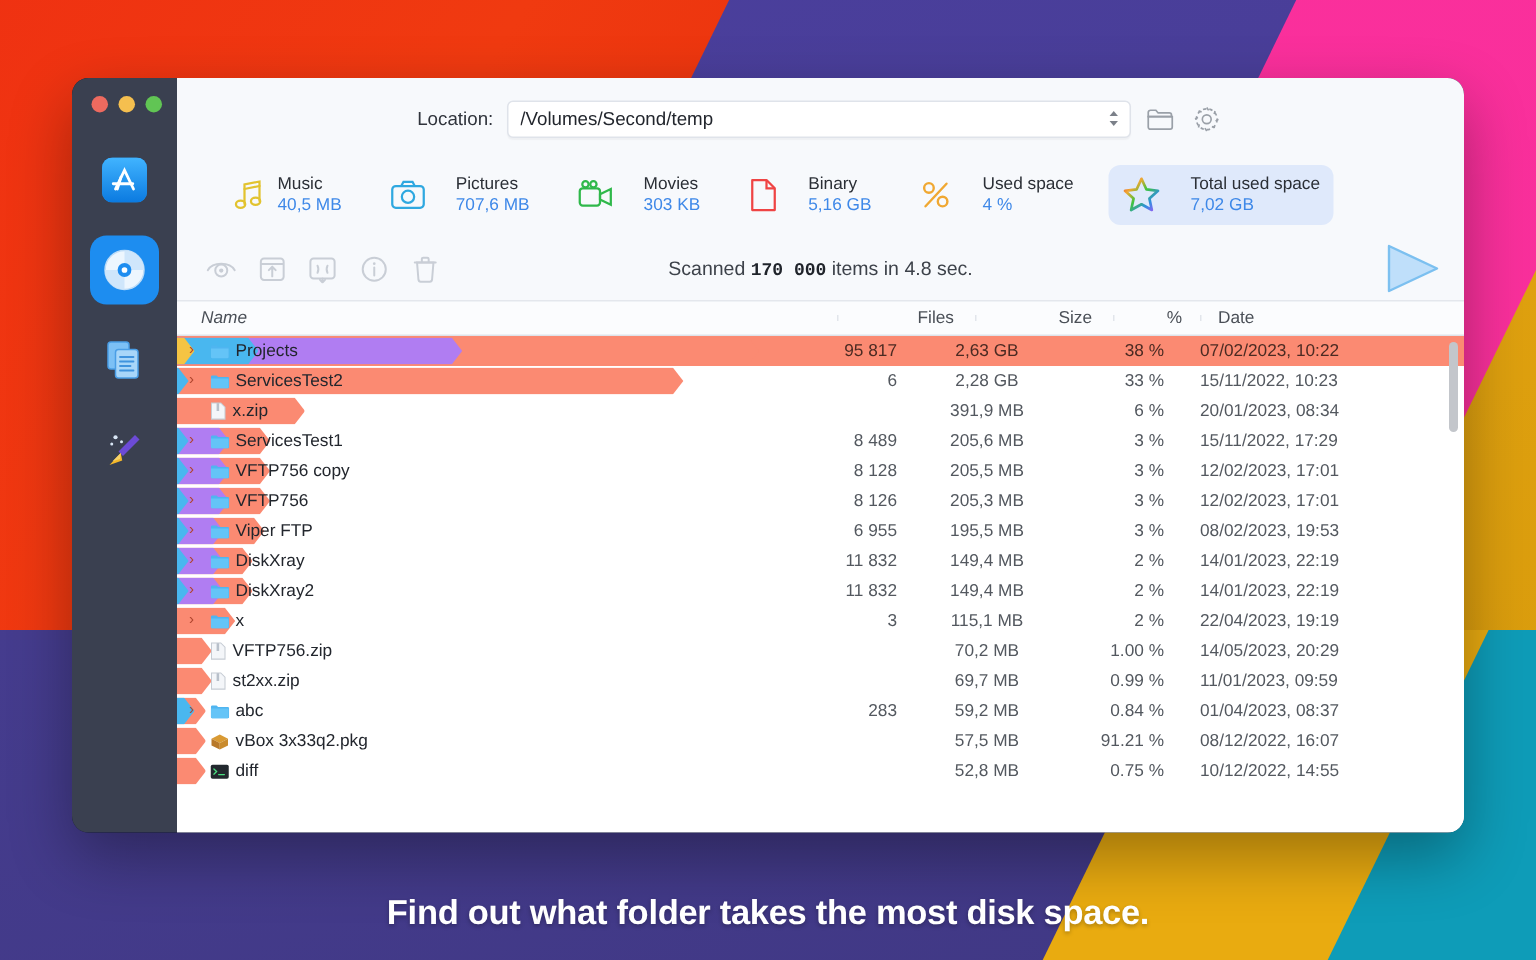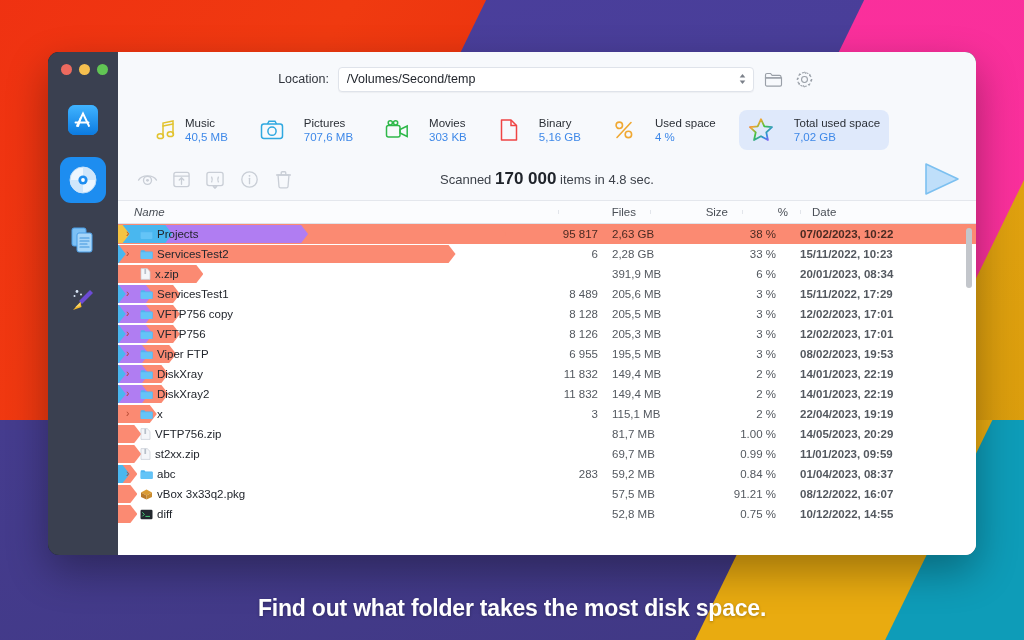--- a/index.html
+++ b/index.html
@@ -110,21 +110,21 @@
 
   
   .toolbar{
     height:42px;display:flex;align-items:center;padding:0 14px 0 18px;position:relative;
   }
   .tools{display:flex;gap:12px;align-items:center;}
   .scanned{
     position:absolute;left:0;right:0;text-align:center;font-size:13px;color:#3d424a;
     pointer-events:none;
   }
-  .scanned b{font-size:17px;font-weight:bold;color:#20242b;}
+  .scanned b{font-size:12px;font-weight:bold;color:#20242b;font-family:Liberation Mono, monospace;}
   .playwrap{margin-left:auto;}
 
   
   .thead{
     height:22px;background:#fbfcfe;border-top:1px solid #e4e7ed;border-bottom:1px solid #dfe3ea;
     display:flex;align-items:center;font-size:11.5px;color:#4a4f57;
   }
   .th{position:relative;box-sizing:border-box;}
   .th+.th::before{
     content:"";position:absolute;left:0;top:4px;bottom:4px;width:1px;background:#e2e5eb;
@@ -149,23 +149,23 @@
     position:absolute;top:0;bottom:0;
     clip-path:polygon(0 0, calc(100% - 7px) 0, 100% 50%, calc(100% - 7px) 100%, 0 100%);
   }
   .namelbl{position:relative;display:flex;align-items:center;gap:4px;padding-left:8px;z-index:2;}
   .twisty{width:10px;font-size:10px;color:#b0452e;line-height:1;}
   .twisty.hide{visibility:hidden;}
   .fname{white-space:nowrap;color:#22262d;}
 
   .cell{font-size:11.5px;color:#53585f;}
   .cell.files{width:92px;text-align:right;padding-right:14px;}
-  .cell.size{width:92px;text-align:left;padding-right:14px;}
+  .cell.size{width:92px;text-align:center;padding-right:14px;}
   .cell.pct{width:58px;text-align:right;padding-right:12px;}
-  .cell.date{width:150px;padding-left:12px;font-weight:bold;}
+  .cell.date{width:150px;padding-left:12px;}
   .cell.pad{width:26px;}
 
   .scrollbar{
     position:absolute;right:4px;top:4px;width:6px;height:60px;border-radius:3px;background:#c3c6cb;
   }
 
   
   svg{display:block;}
 </style>
 </head>
@@ -696,21 +696,21 @@
                 <span>
                   <svg width="11" height="12" viewBox="0 0 11 12">
                     <path d="M1 0.6 h6.2 L10 3.4 V11.4 H1 Z" fill="#f4f6f9" stroke="#c6ccd4" stroke-width="0.7"></path>
                     <rect x="4.4" y="0.8" width="1.7" height="5.2" fill="#b8c0ca"></rect>
                   </svg>
                 </span>
                 <span class="fname">VFTP756.zip</span>
               </span>
             </div>
             <div class="cell files"></div>
-            <div class="cell size">81,7 MB</div>
+            <div class="cell size">70,2 MB</div>
             <div class="cell pct">1.00 %</div>
             <div class="cell date">14/05/2023, 20:29</div>
             <div class="cell pad"></div>
           </div>
           <div class="row">
             <div class="namecell">
               <span class="bars">
                 <span class="seg" style="left:0;width:6%;background:#fb8a72"></span>
               </span>
               <span class="namelbl">

